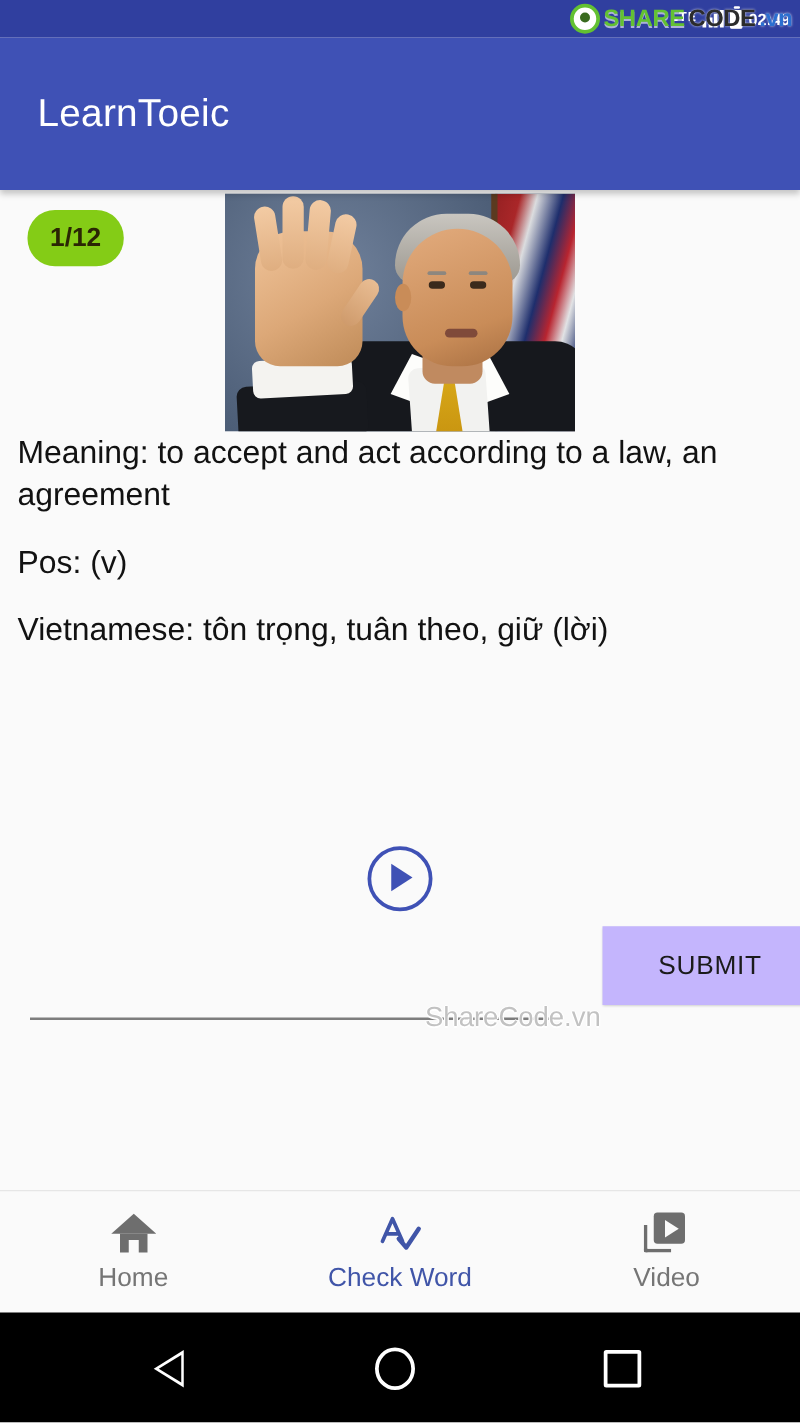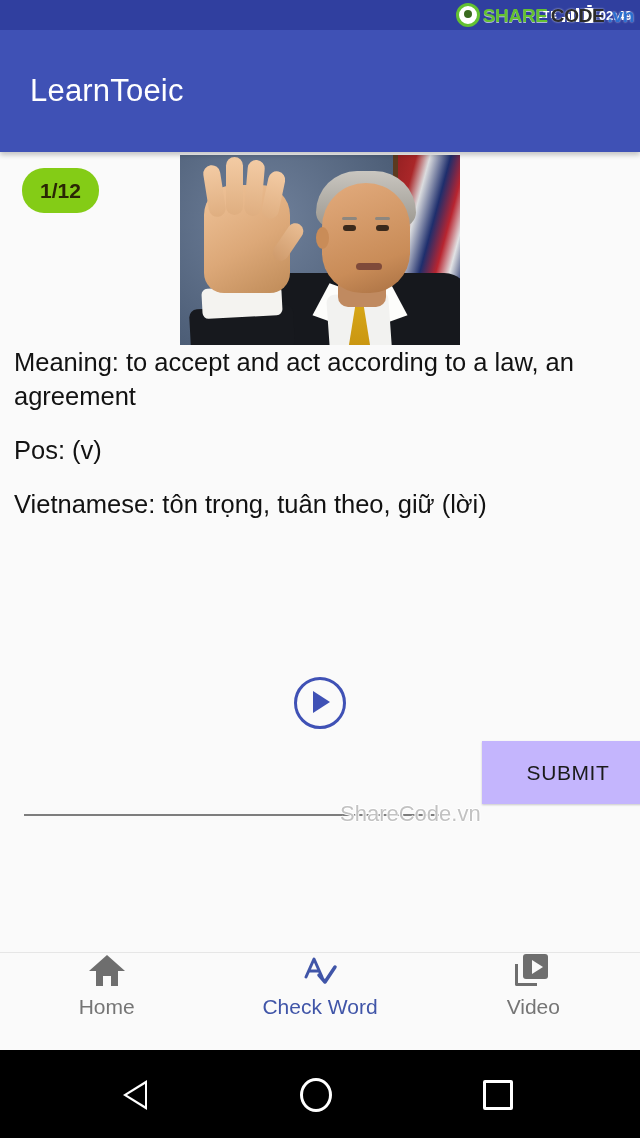--- a/index.html
+++ b/index.html
@@ -273,21 +273,21 @@
   .bottom-nav {
     position: absolute; left: 0; top: 952px;
     width: 640px; height: 98px;
     background: #fafafa;
     border-top: 1px solid #e6e6e6;
     display: flex;
   }
   .nav-item {
     flex: 1;
     display: flex; flex-direction: column;
-    align-items: center; 
+    align-items: center; justify-content: center;
     gap: 8px;
     cursor: pointer;
   }
   .nav-label { font-size: 21px; color: #757575; }
   .nav-item.active .nav-label { color: #4055a8; }
   .nav-icon { width: 36px; height: 34px; position: relative; }
 
   
   .ic-home:before {
     content: ""; position: absolute; left: 0; top: 2px;

